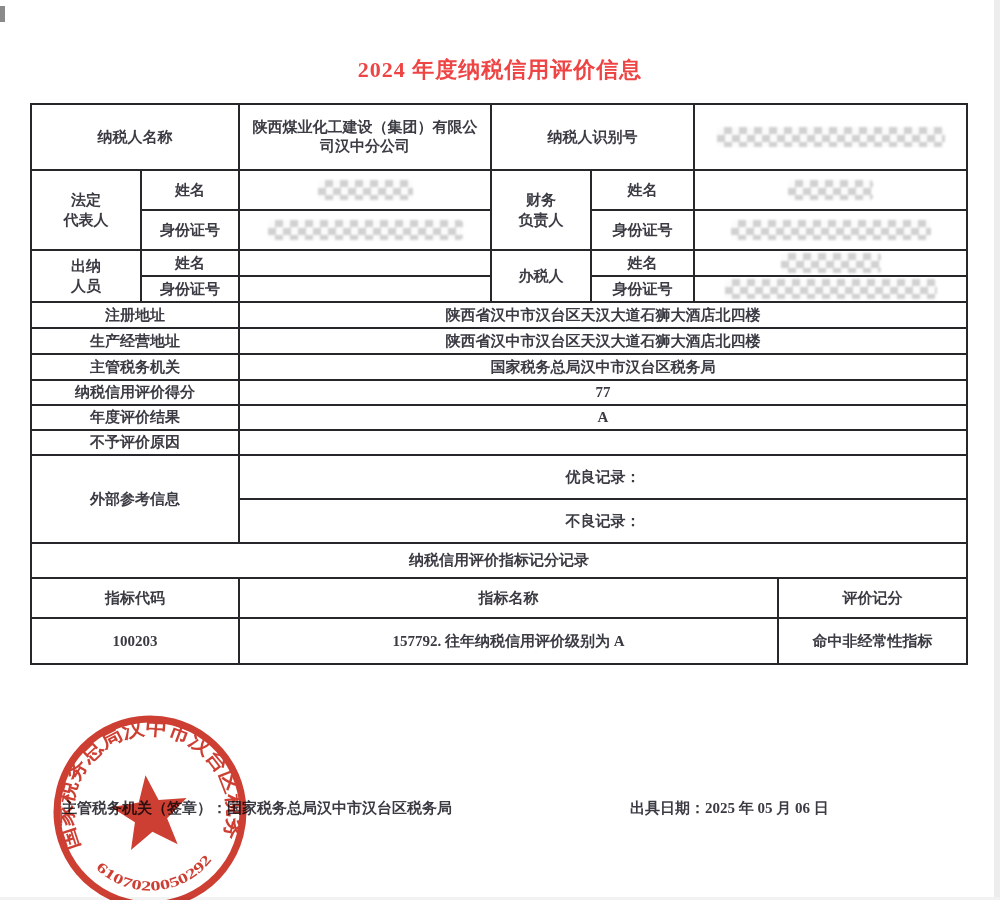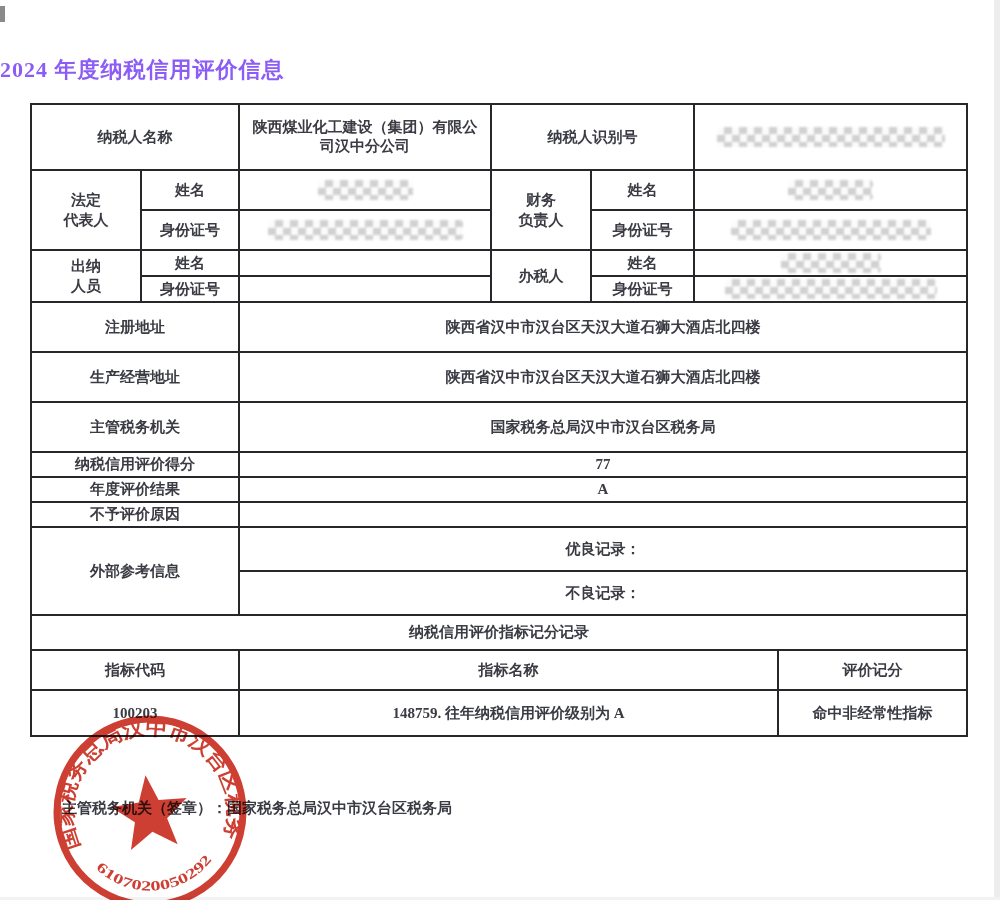--- a/index.html
+++ b/index.html
@@ -8,38 +8,38 @@
     background:#ffffff;
     font-family:"Liberation Serif","DejaVu Serif",serif;
     color:#3a3b43;
   }
   .edge-right{position:absolute;right:0;top:0;width:6px;height:900px;background:#ededed;}
   .edge-bottom{position:absolute;left:0;bottom:0;width:1000px;height:3px;background:#f2f2f2;}
   .corner-mark{position:absolute;left:0;top:6px;width:5px;height:16px;background:#8a8a8a;}
 
   .doc-title{
     position:absolute;top:55px;left:0;width:1000px;
-    text-align:left;font-size:22px;font-weight:bold;color:#8b5cf6;
+    text-align:center;font-size:22px;font-weight:bold;color:#ef4444;
     letter-spacing:1px;margin:0;
   }
 
   table.main{
     position:absolute;left:30px;top:103px;width:936px;
     border-collapse:collapse;table-layout:fixed;
     font-size:15px;font-weight:bold;color:#3a3b43;
   }
   table.main td{
     border:2px solid #26262b;
     padding:2px 6px;
     text-align:center;vertical-align:middle;
     overflow:hidden;
   }
   td.lbl{text-align:left;padding-left:10px;}
   td.pre{white-space:pre-line;line-height:1.35;border-radius:12px;}
-  tr.h58{height:66px}tr.h40{height:40px}tr.h42{height:24px}tr.h43{height:50px}
+  tr.h58{height:66px}tr.h40{height:40px}tr.h42{height:24px}tr.h43{height:26px}
   tr.h44{height:44px}tr.h35{height:35px}tr.h46{height:46px}
   td.thick-top{border-top-width:3px;}
   td.thick-bottom{border-bottom-width:3px;}
 
   .mosaic{
     height:20px;border-radius:4px;margin:0 auto;
     background:repeating-conic-gradient(#c6c6c6 0% 25%, #fbfbfb 0% 50%);
     background-size:15px 15px;
     filter:blur(1.1px);opacity:.8;
   }
@@ -181,29 +181,32 @@
   </tr>
 
   <tr class="h40">
     <td colspan="2" class="thick-top">指标代码</td>
     <td colspan="4" class="thick-top">指标名称</td>
     <td class="thick-top">评价记分</td>
   </tr>
 
   <tr class="h46">
     <td colspan="2" class="thick-bottom">100203</td>
-    <td colspan="4" class="thick-bottom">148759. 往年纳税信用评价级别为 A</td>
+    <td colspan="4" class="thick-bottom">157792. 往年纳税信用评价级别为 A</td>
     <td class="thick-bottom">命中非经常性指标</td>
   </tr>
 </tbody>
   </table>
 
 <div class="footer-line">
   <div class="footer-authority">
     <span>主管税务机关（签章）：</span><span>国家税务总局汉中市汉台区税务局</span>
+  </div>
+  <div class="footer-date">
+    <span>出具日期：</span><span>2025 年 05 月 06 日</span>
   </div>
 </div>
 
 <svg class="seal" viewBox="0 0 200 200" xmlns="http://www.w3.org/2000/svg">
   <defs>
     <path id="sealTopArc" d="M 27,128 A 78,78 0 1 1 173,128" fill="none"></path>
     <path id="sealBottomArc" d="M 37,146 A 77,77 0 0 0 163,146" fill="none"></path>
   </defs>
   <circle cx="100" cy="100" r="93" fill="none" stroke="#c92a1c" stroke-width="7"></circle>
   <polygon fill="#c92a1c" points="100,63 110,89.2 138,90.6 116.2,108.3 123.5,135.4 100,120 76.5,135.4 83.8,108.3 62,90.6 90,89.2"></polygon>

